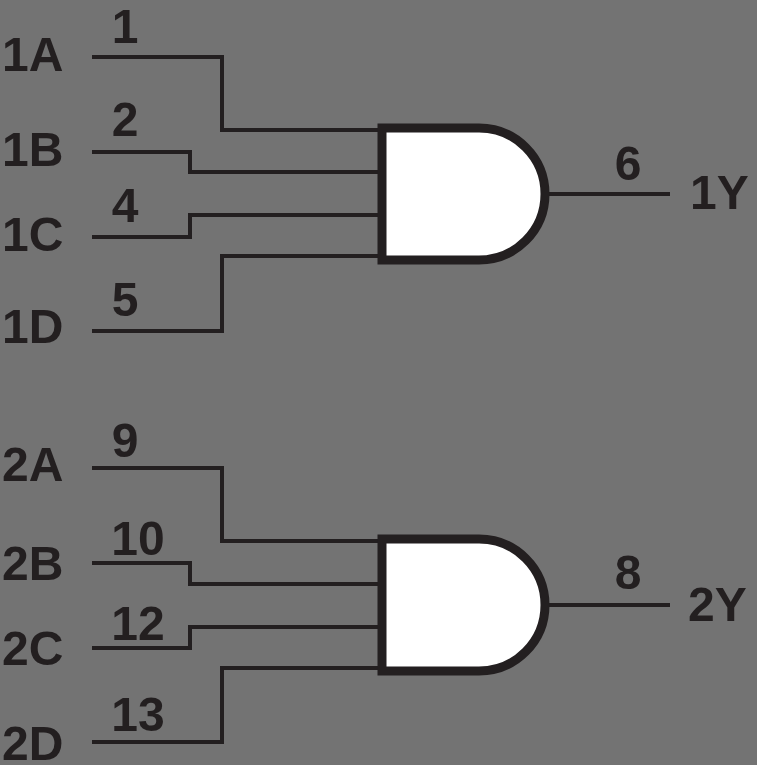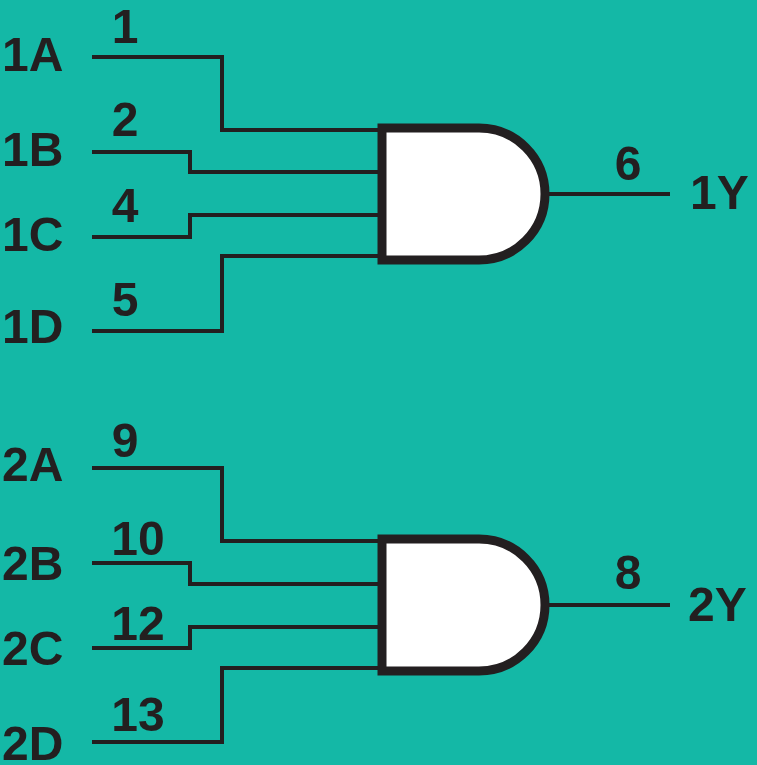--- a/index.html
+++ b/index.html
@@ -4,21 +4,21 @@
 <style>
   html, body {
     margin: 0;
     padding: 0;
     background: #ffffff;
   }
   .stage {
     position: relative;
     width: 757px;
     height: 765px;
-    background: #14b8a6;
+    background: #737373;
     overflow: hidden;
   }
   svg {
     display: block;
   }
   .wire {
     fill: none;
     stroke: var(--ink, #231f20);
     stroke-width: 4;
     stroke-linejoin: miter;

